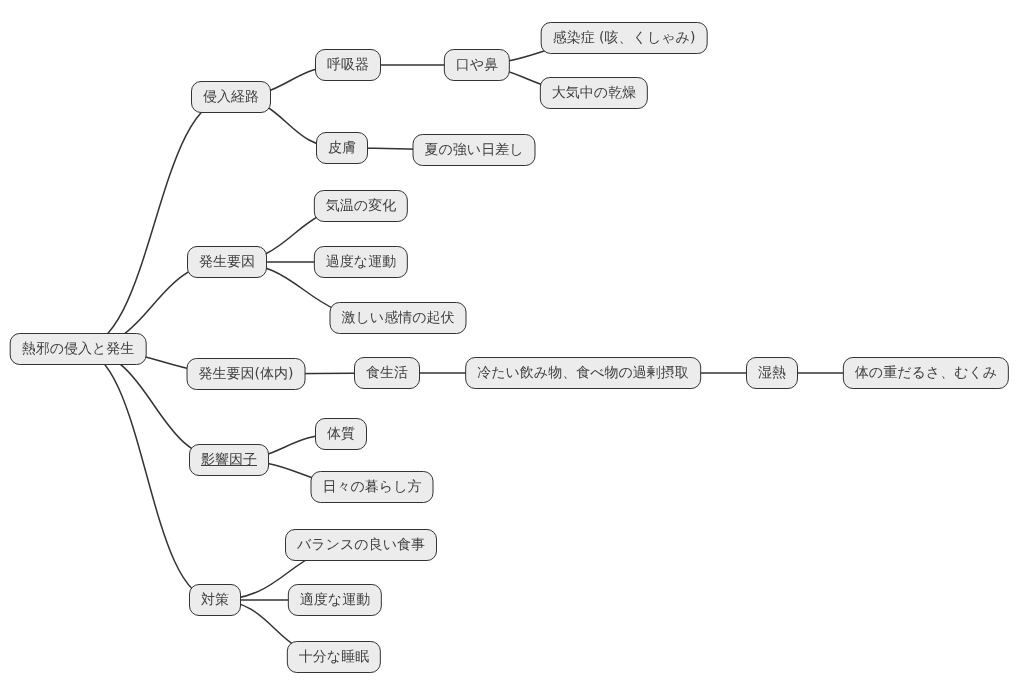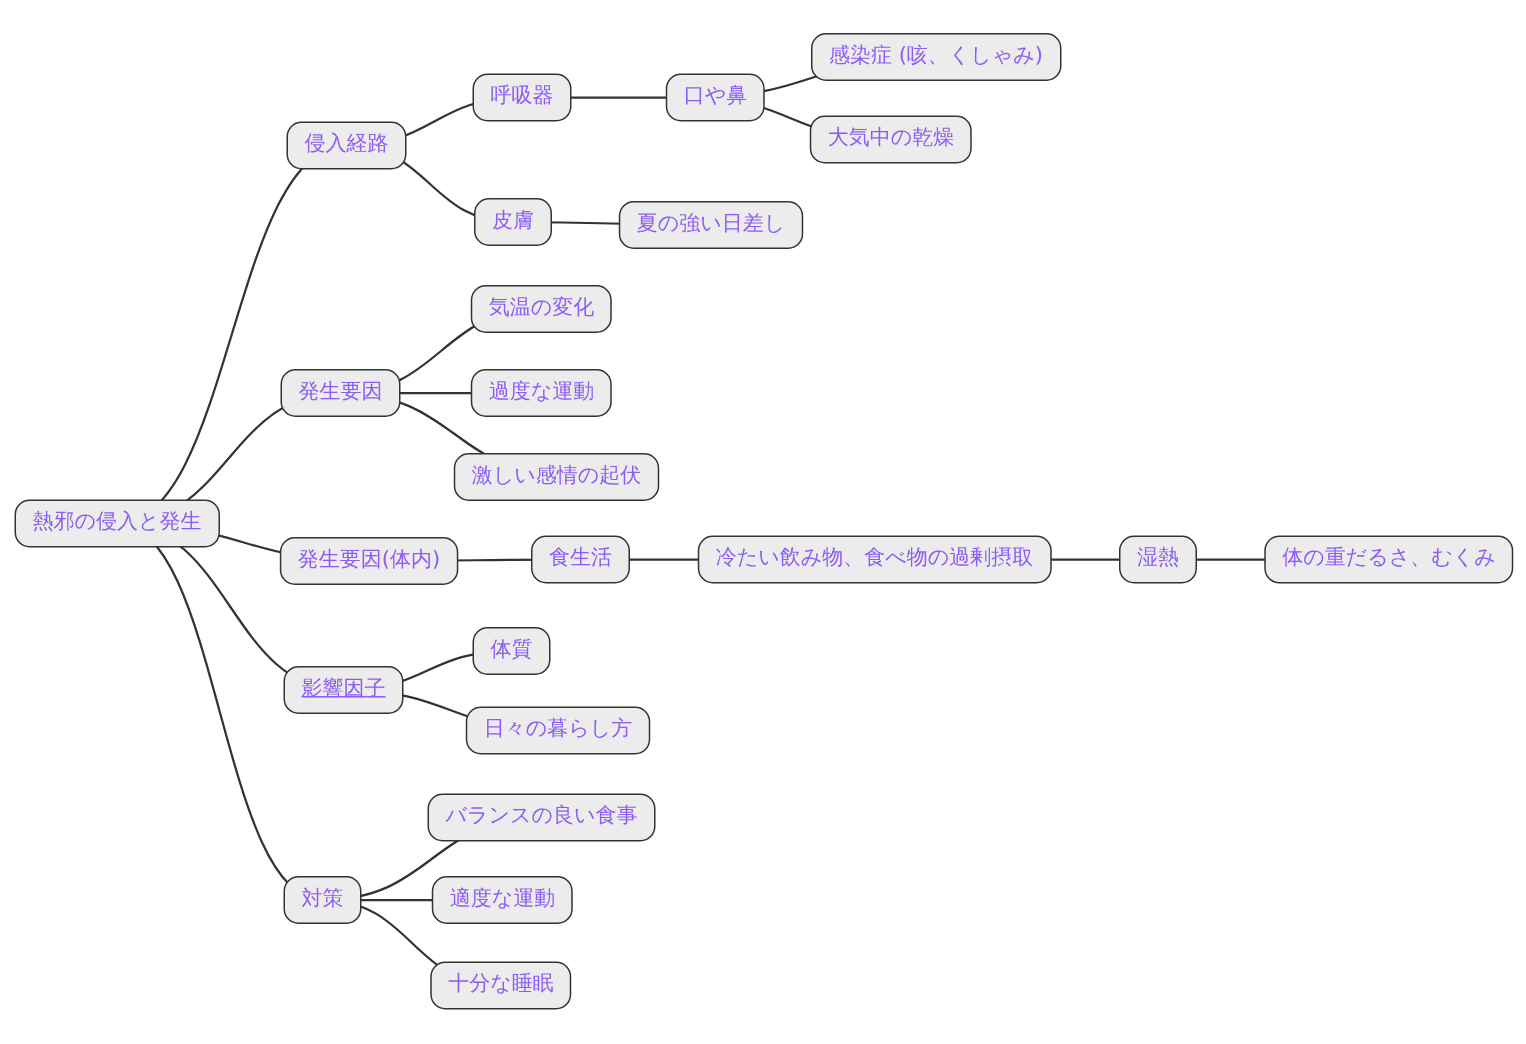--- a/index.html
+++ b/index.html
@@ -24,21 +24,21 @@
   }
   .node {
     position: absolute;
     transform: translate(-50%, -50%);
     background: #ececec;
     border: 1.6px solid #333333;
     border-radius: 10px;
     padding: 5px 11px 6px 11px;
     font-size: 14px;
     line-height: 19px;
-    color: #8b5cf6;
+    color: #404040;
     white-space: nowrap;
     box-sizing: border-box;
     text-align: center;
   }
 </style>
 </head>
 <body>
 
 <div class="canvas">
   <svg class="edge-layer" width="1017" height="696" viewBox="0 0 1017 696" xmlns="http://www.w3.org/2000/svg">
@@ -71,21 +71,21 @@
       <div class="node" style="left: 231px; top: 97px; text-align: center;">侵入経路</div>
       <div class="node" style="left: 348px; top: 65px;">呼吸器</div>
       <div class="node" style="left: 461px; top: 65px; margin-left: 16px;">口や鼻</div>
       <div class="node" style="left: 624px; top: 38px;">感染症 (咳、くしゃみ)</div>
       <div class="node" style="left: 594px; top: 93px;">大気中の乾燥</div>
       <div class="node" style="left: 342px; top: 148px;">皮膚</div>
       <div class="node" style="left: 474px; top: 150px;">夏の強い日差し</div>
       <div class="node" style="left: 227px; top: 262px;">発生要因</div>
       <div class="node" style="left: 361px; top: 206px;">気温の変化</div>
       <div class="node" style="left: 361px; top: 262px; padding-left: 11px;">過度な運動</div>
-      <div class="node" style="left: 371px; top: 318px;">激しい感情の起伏</div>
+      <div class="node" style="left: 398px; top: 318px;">激しい感情の起伏</div>
       <div class="node" style="left: 246px; top: 374px;">発生要因(体内)</div>
       <div class="node" style="left: 387px; top: 373px;">食生活</div>
       <div class="node" style="left: 583px; top: 373px;">冷たい飲み物、食べ物の過剰摂取</div>
       <div class="node" style="left: 772px; top: 373px;">湿熱</div>
       <div class="node" style="left: 926px; top: 373px;">体の重だるさ、むくみ</div>
       <div class="node" style="left: 229px; top: 460px; text-decoration: underline;">影響因子</div>
       <div class="node" style="left: 341px; top: 434px;">体質</div>
       <div class="node" style="left: 372px; top: 487px;">日々の暮らし方</div>
       <div class="node" style="left: 215px; top: 600px; text-align: right;">対策</div>
       <div class="node" style="left: 361px; top: 545px;">バランスの良い食事</div>

